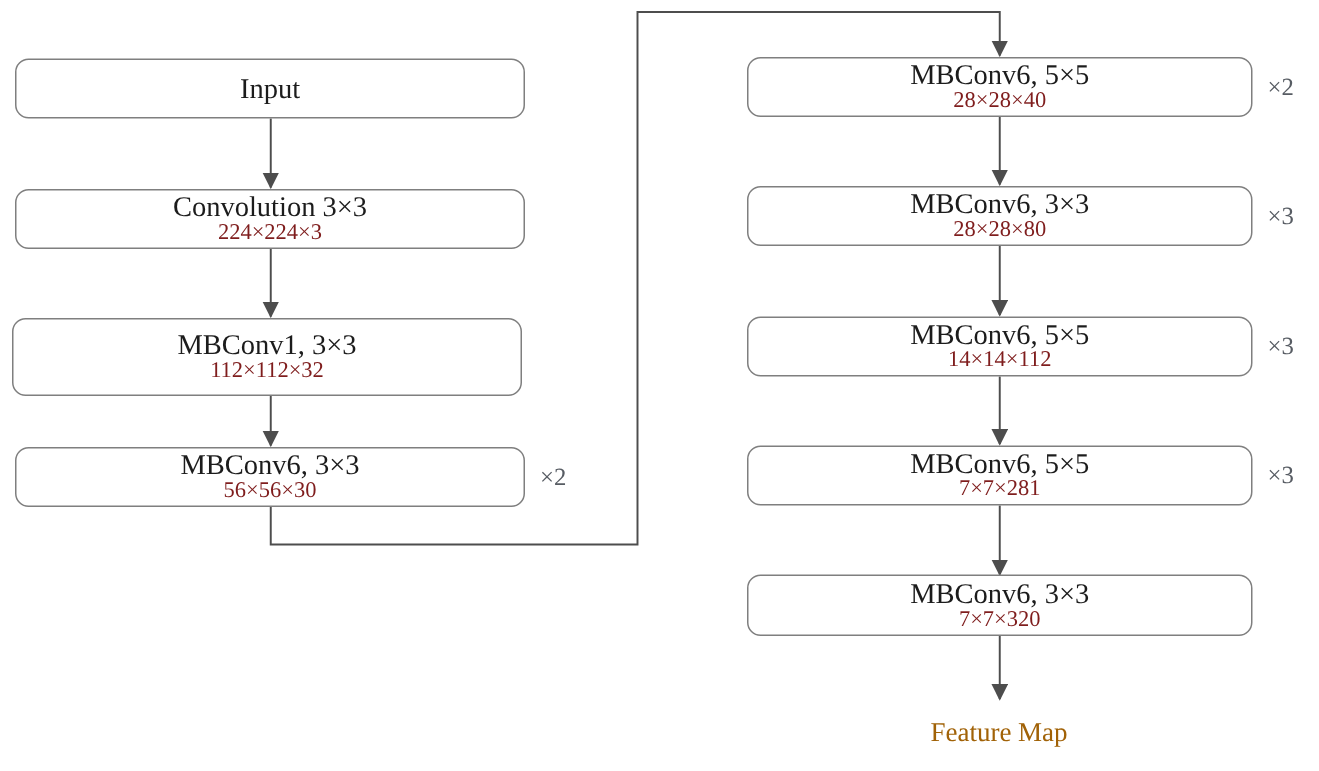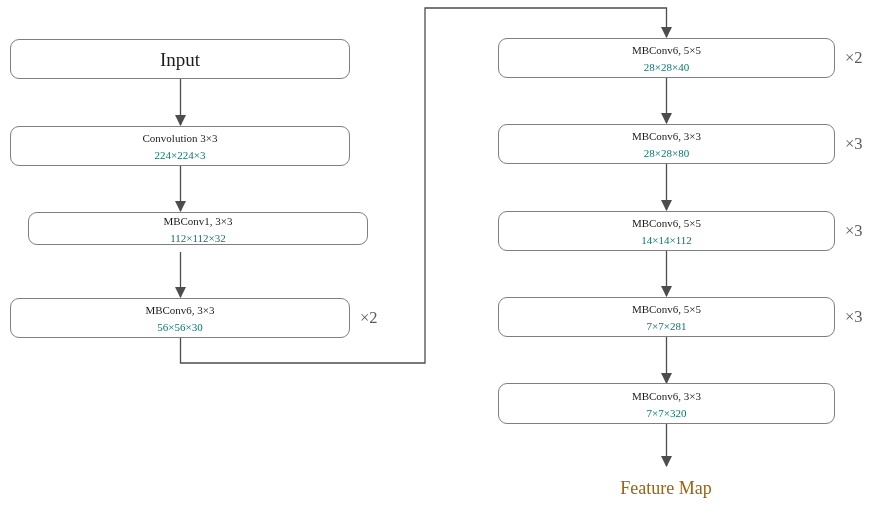--- a/index.html
+++ b/index.html
@@ -23,30 +23,30 @@
     border: 1px solid #7f7f7f;
     border-radius: 9px;
     background: #ffffff;
     display: flex;
     flex-direction: column;
     justify-content: center;
     align-items: center;
     text-align: center;
   }
   .node .title {
-    font-size: 11px;
+    font-size: 19px;
     line-height: 19px;
     color: #1c1c1c;
     white-space: nowrap;
   }
   .node.single .title { font-size: 19px; }
   .node .subtitle {
-    font-size: 11px;
+    font-size: 15px;
     line-height: 15px;
-    color: #0f766e;
+    color: #7f1d1d;
     white-space: nowrap;
   }
   .node .subtitle:empty { display: none; }
   .mult {
     position: absolute;
     font-size: 16.5px;
     color: #575c63;
     white-space: nowrap;
   }
   .mult:empty { display: none; }
@@ -85,21 +85,21 @@
   <div class="node single" style="left:10px; top:39px; width:340px; height:40px;">
     <div class="title">Input</div>
 
   </div>
 
   <div class="node" style="left:10px; top:126px; width:340px; height:40px;">
     <div class="title">Convolution 3×3</div>
     <div class="subtitle">224×224×3</div>
   </div>
 
-  <div class="node" style="left:28px; top:212px; width:340px; height:33px;">
+  <div class="node" style="left:8px; top:212px; width:340px; height:52px;">
     <div class="title">MBConv1, 3×3</div>
     <div class="subtitle">112×112×32</div>
   </div>
 
   <div class="node" style="left:10px; top:298px; width:340px; height:40px;">
     <div class="title">MBConv6, 3×3</div>
     <div class="subtitle">56×56×30</div>
   </div>
 
   <div class="mult" style="left:360px; top:298px; height:40px; line-height:40px;">×2</div>

